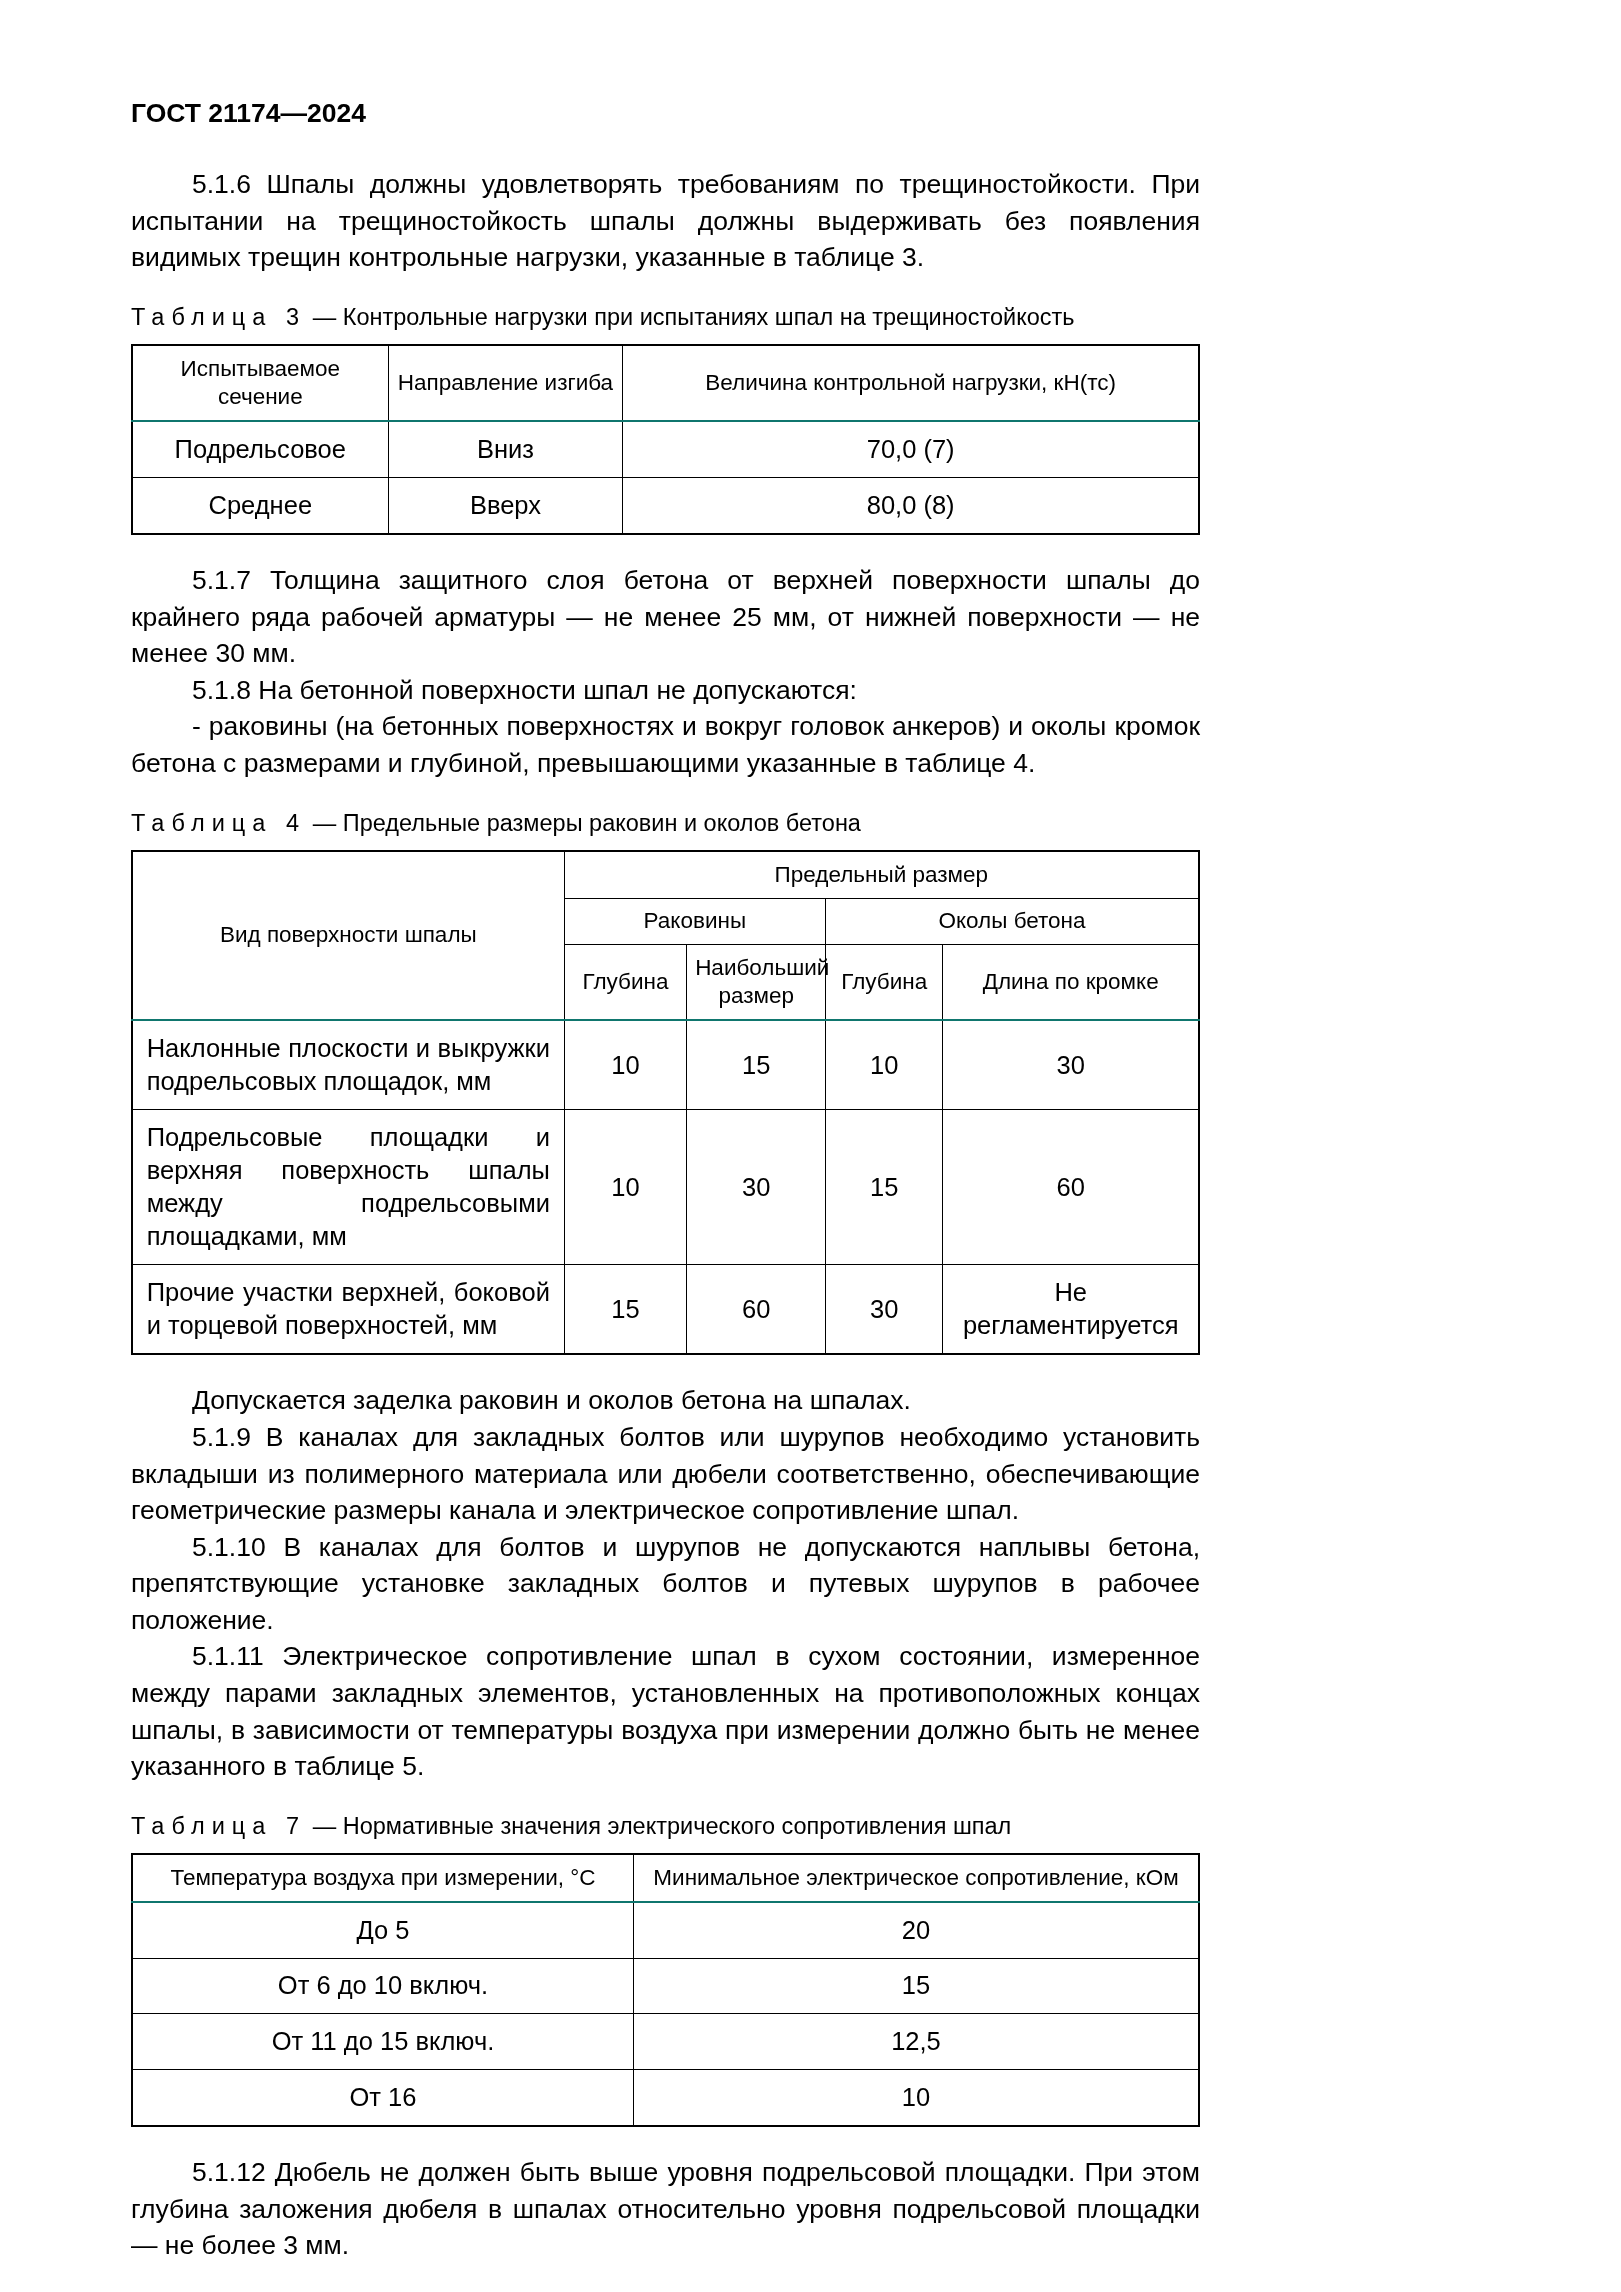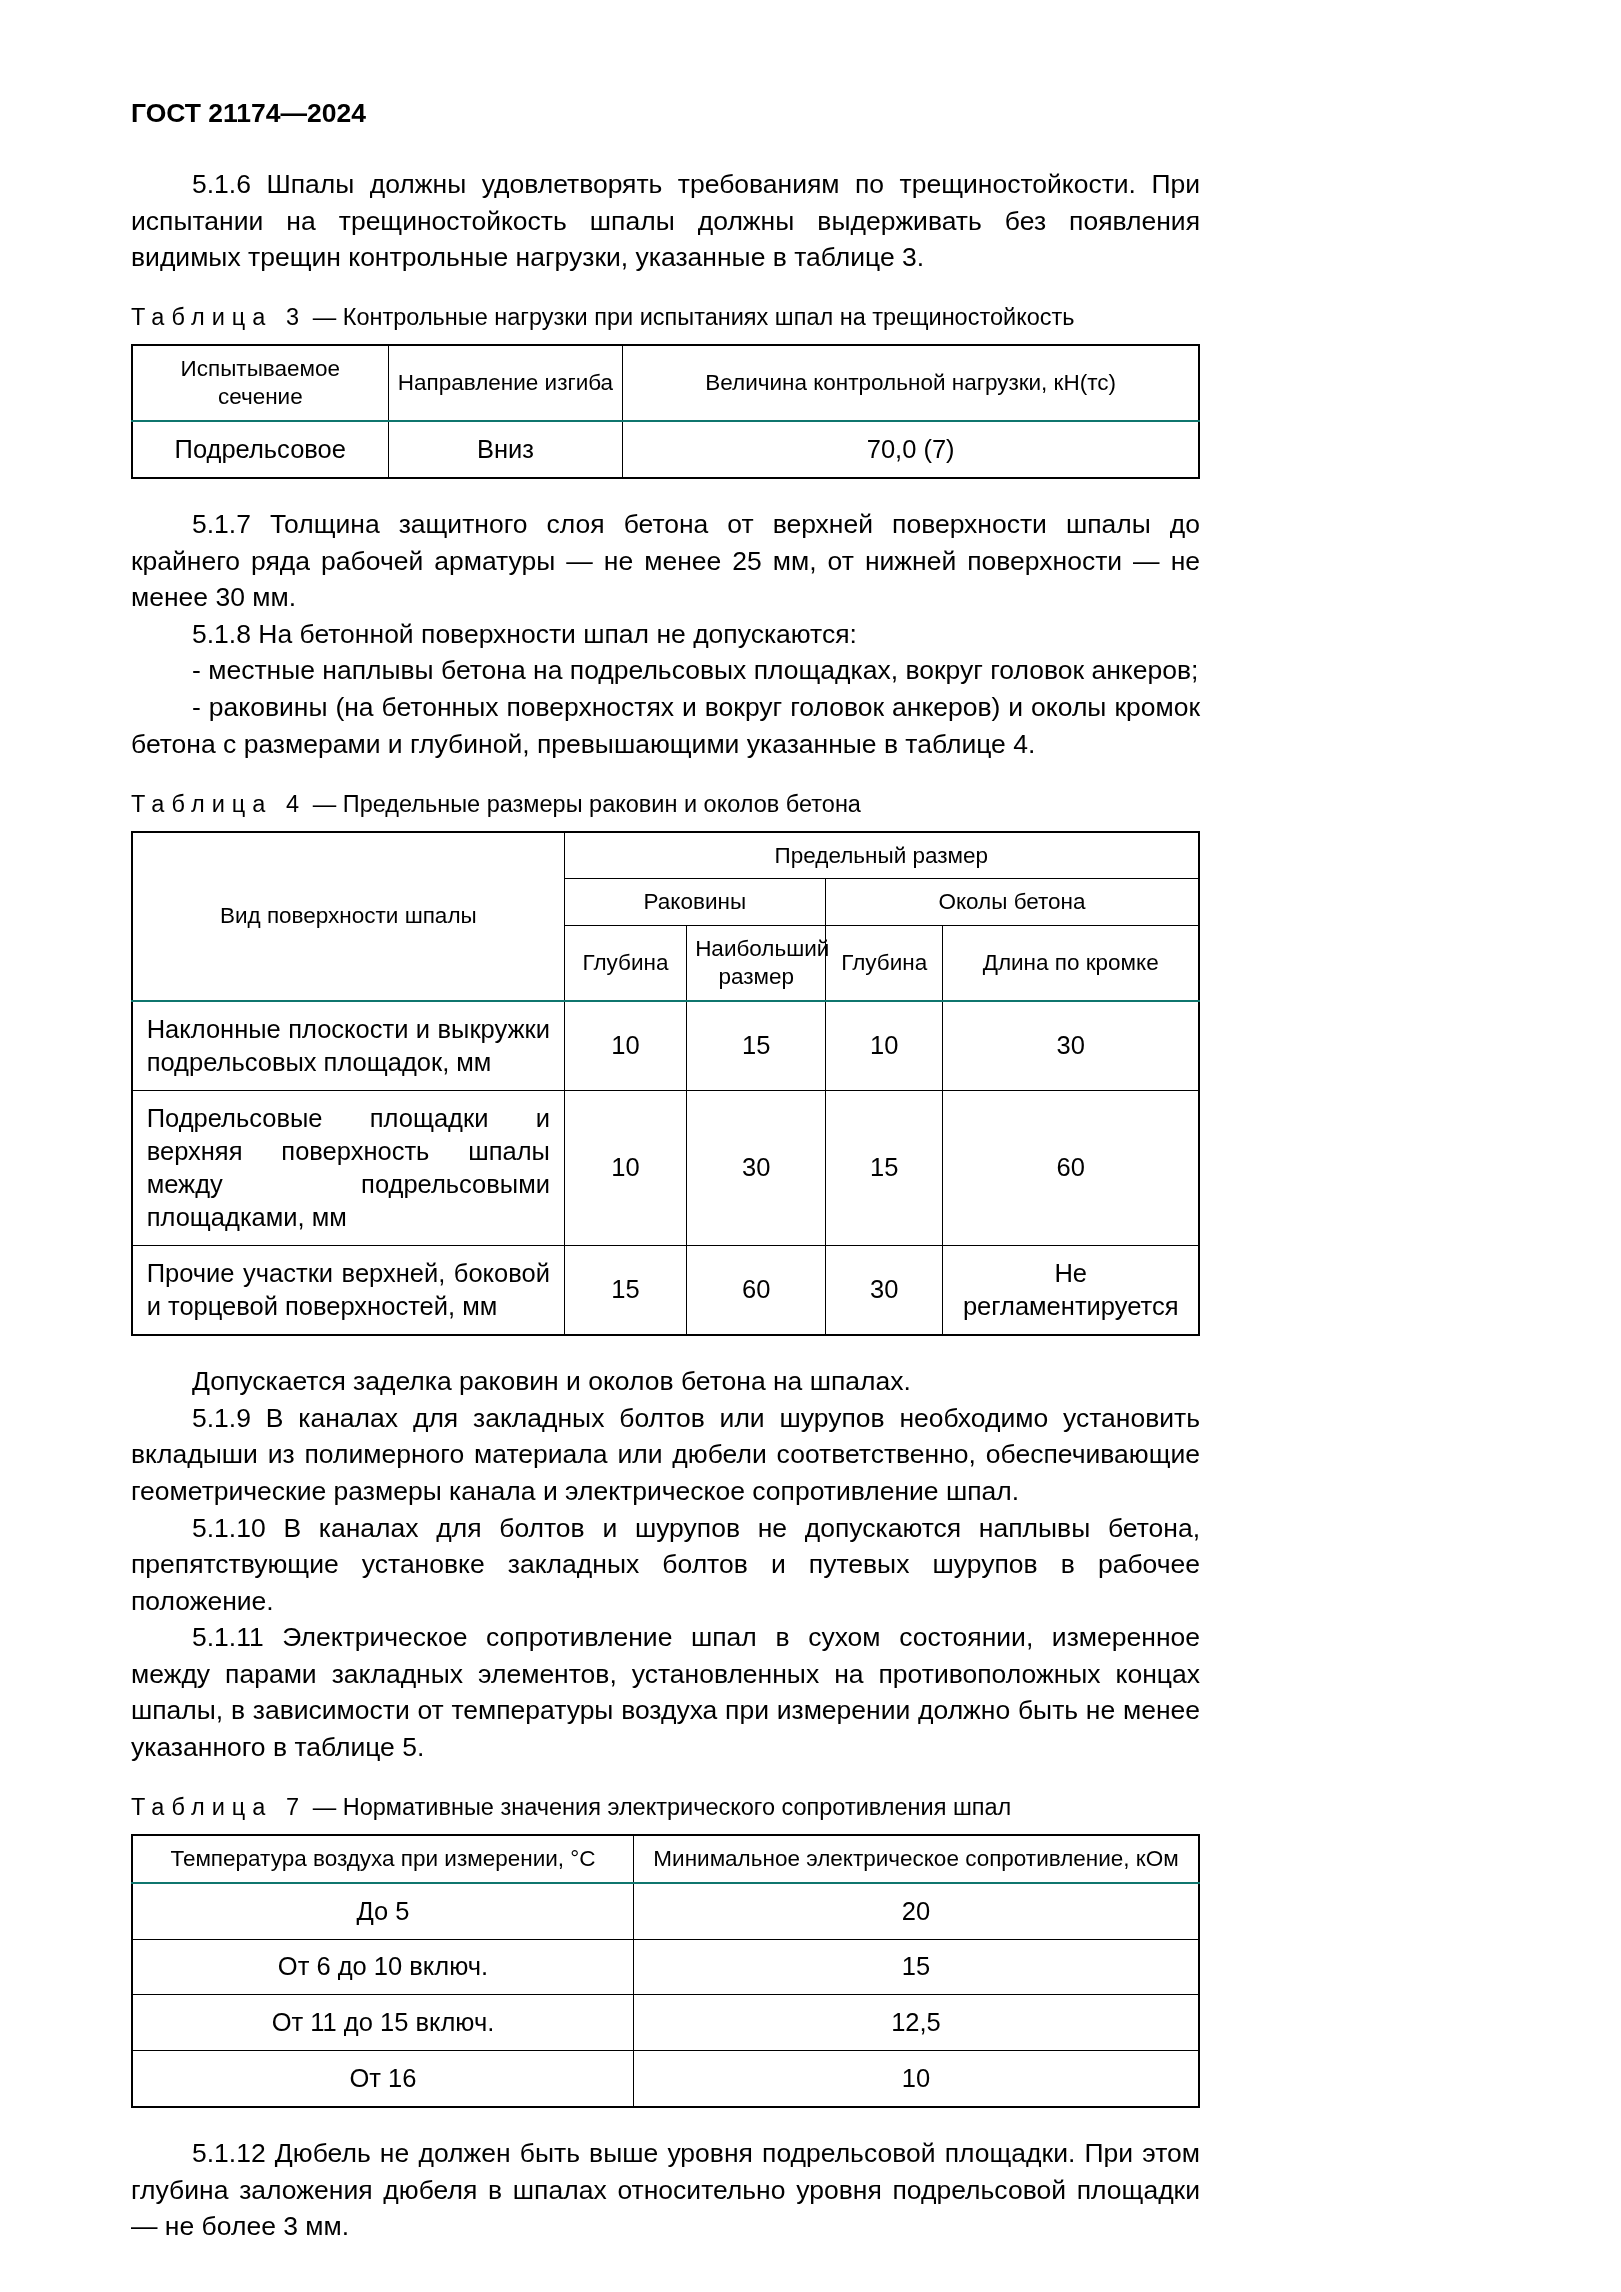--- a/index.html
+++ b/index.html
@@ -98,26 +98,30 @@
         <th class="head-bottom">Направление изгиба</th>
         <th class="head-bottom">Величина контрольной нагрузки, кН(тс)</th>
       </tr>
     </thead>
     <tbody>
       <tr>
         <td>Подрельсовое</td>
         <td>Вниз</td>
         <td>70,0 (7)</td>
       </tr>
+      <tr>
+        <td>Среднее</td>
+        <td>Вверх</td>
+        <td>80,0 (8)</td>
+      </tr>
     </tbody>
   </table>
 
   <p class="body-text">5.1.7 Толщина защитного слоя бетона от верхней поверхности шпалы до крайнего ряда рабочей арматуры — не менее 25 мм, от нижней поверхности — не менее 30 мм.</p>
   <p class="body-text">5.1.8 На бетонной поверхности шпал не допускаются:</p>
-  <p class="body-text">- местные наплывы бетона на подрельсовых площадках, вокруг головок анкеров;</p>
   <p class="body-text">- раковины (на бетонных поверхностях и вокруг головок анкеров) и околы кромок бетона с размерами и глубиной, превышающими указанные в таблице 4.</p>
 
   <div class="table-caption">
     <span class="spaced">Таблица 4</span>
     <span>— Предельные размеры раковин и околов бетона</span>
   </div>
 
   <table class="gost">
     <colgroup>
       <col style="width:40.5%">

